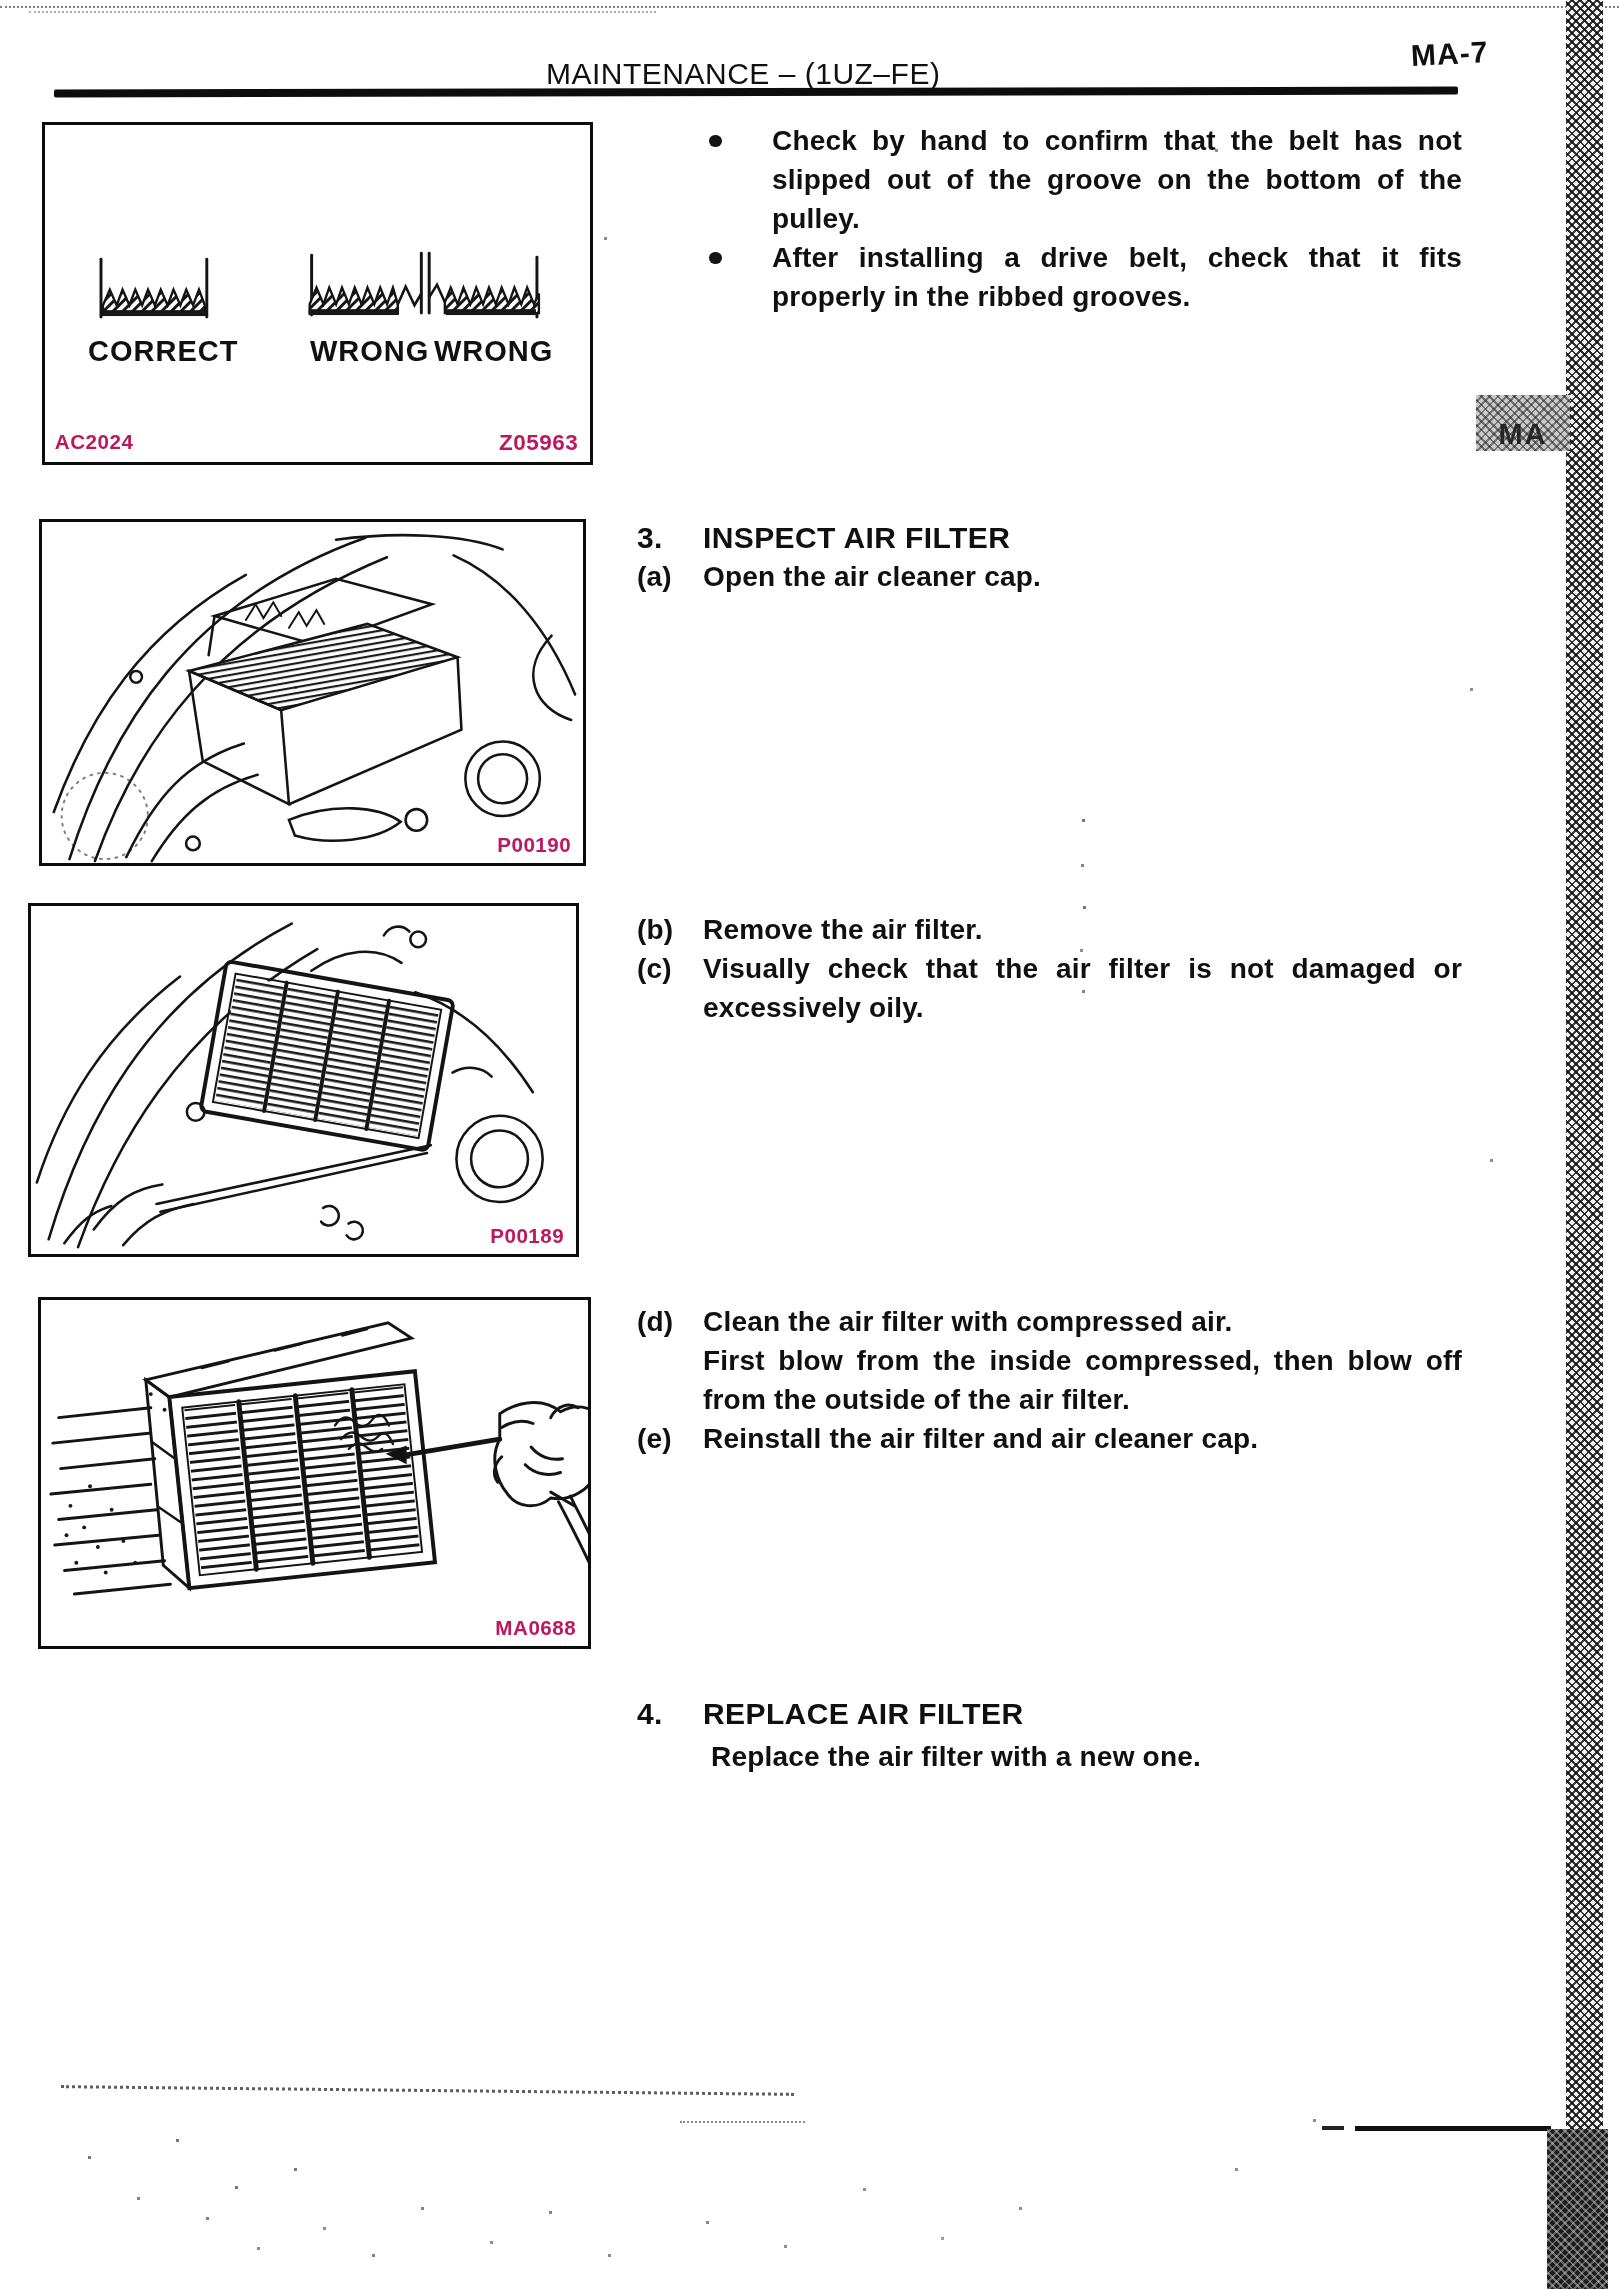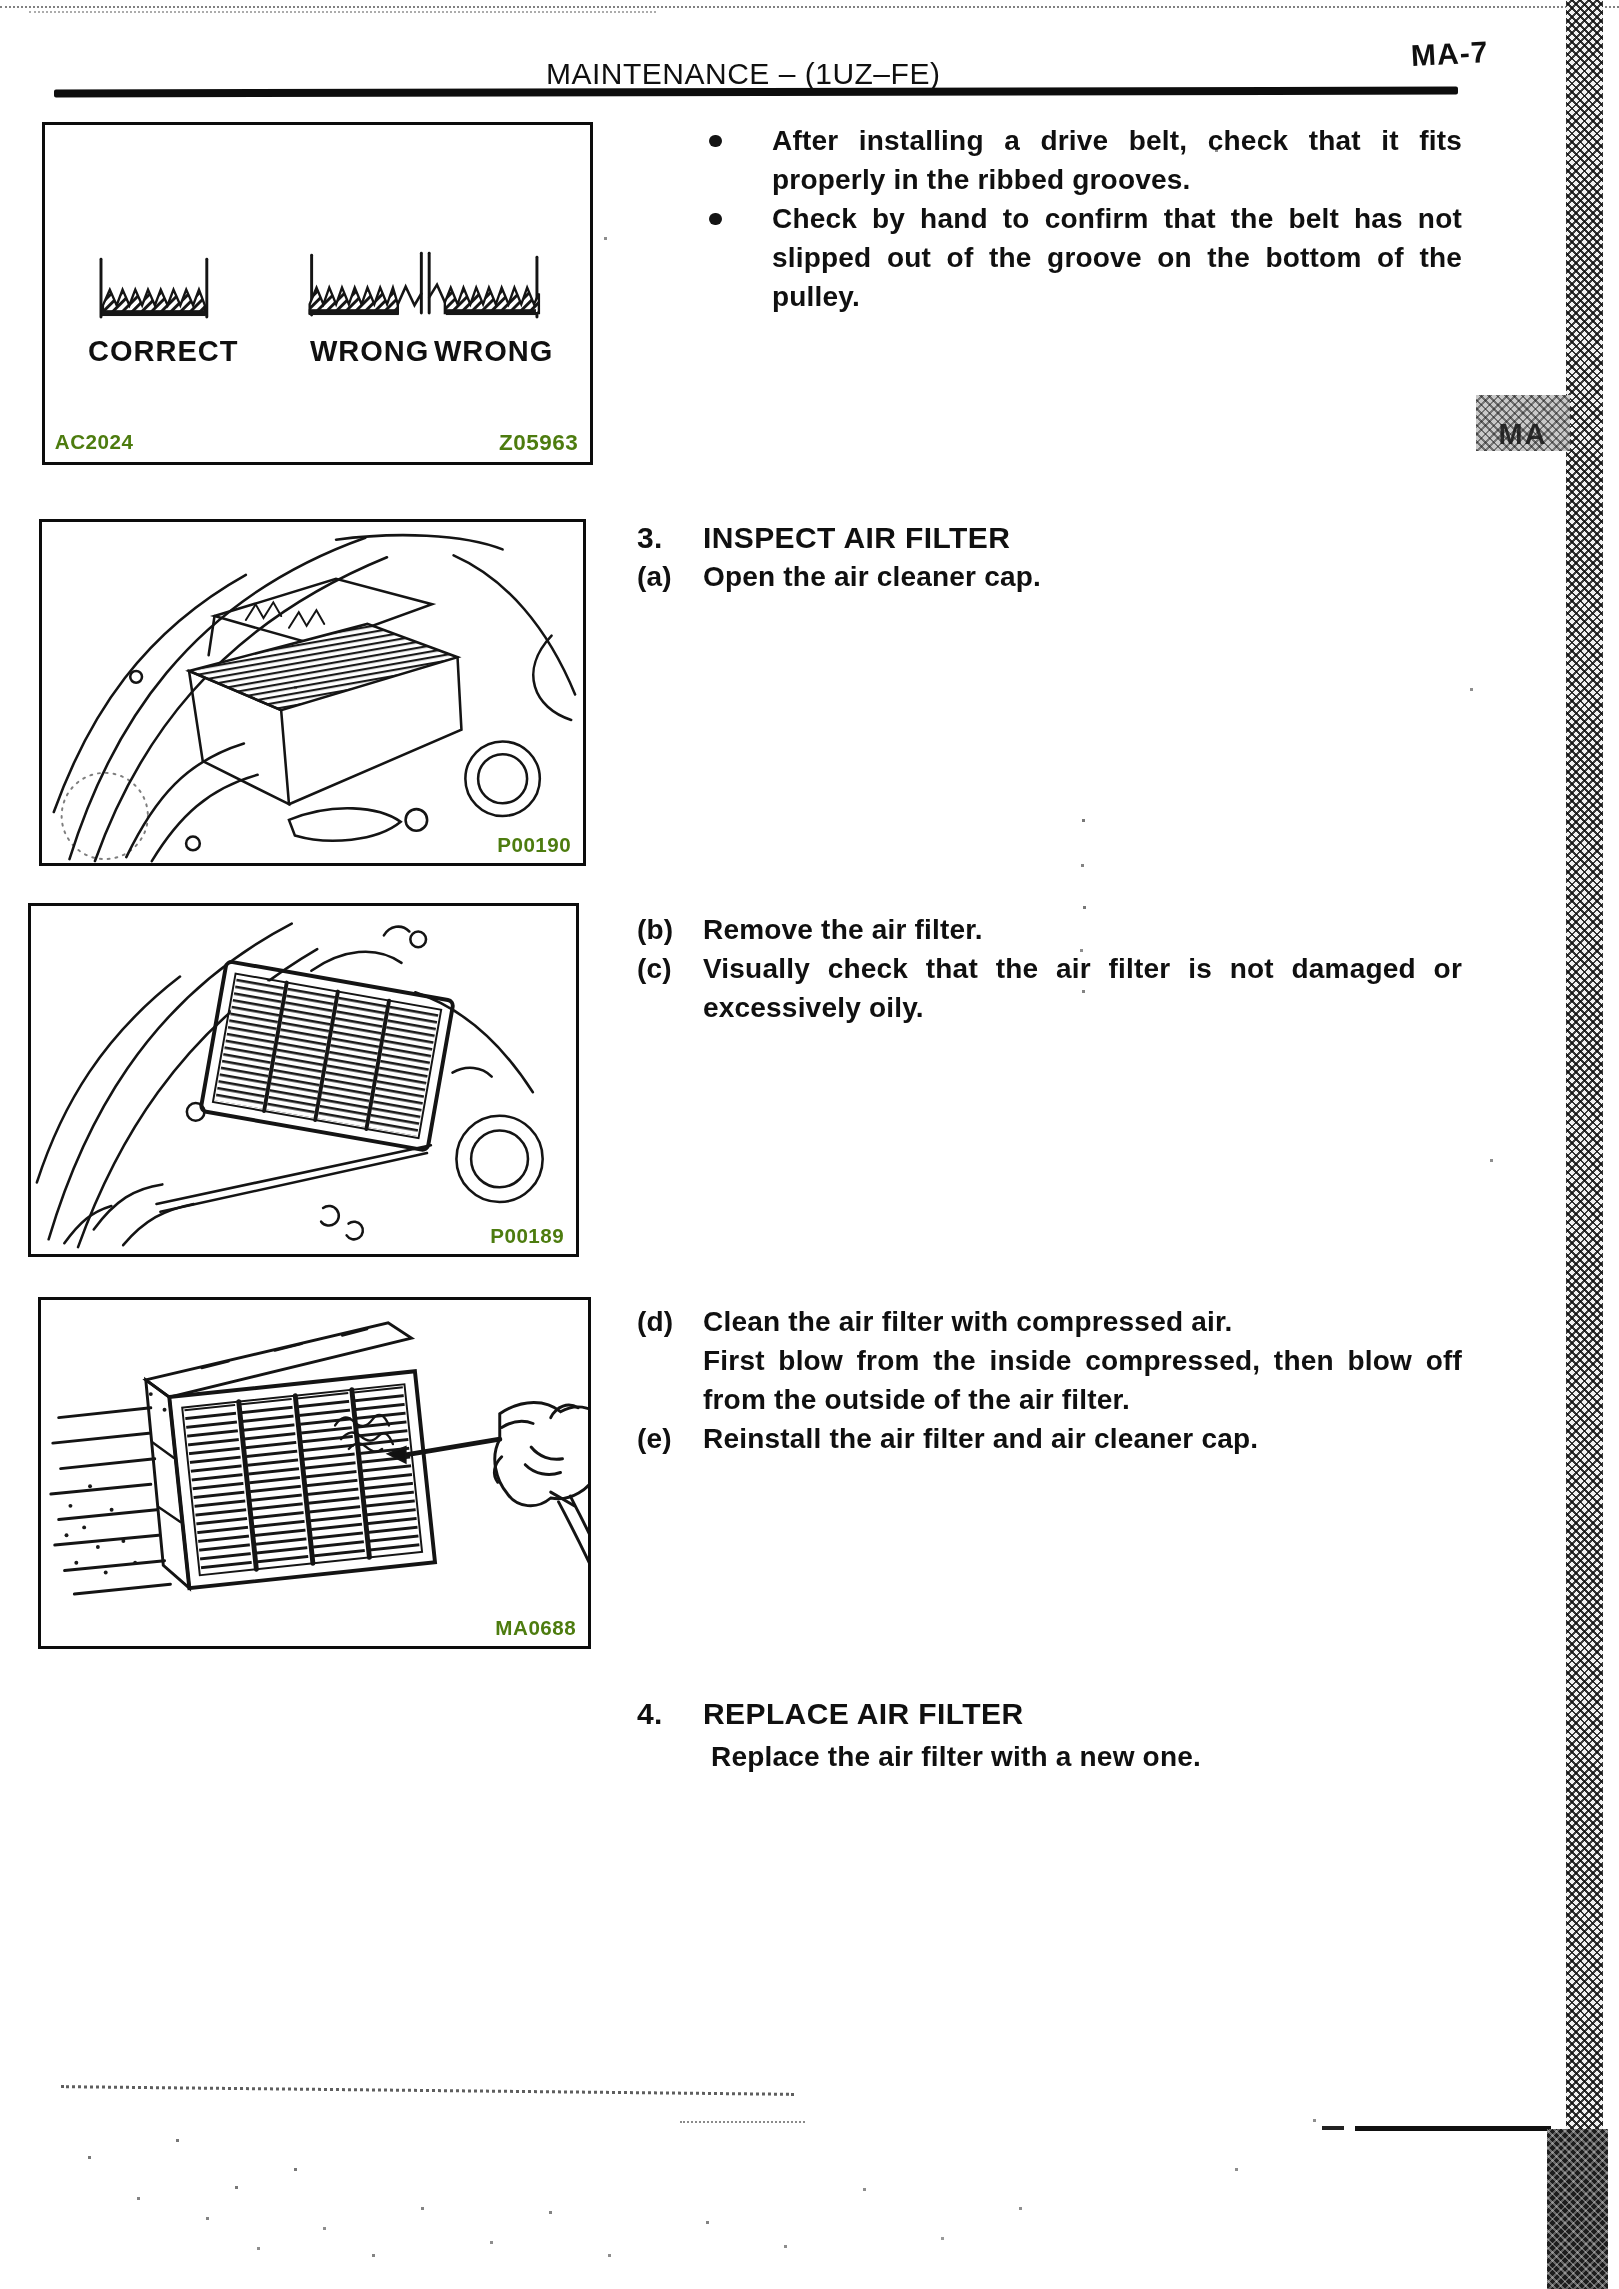--- a/index.html
+++ b/index.html
@@ -75,21 +75,21 @@
   #sec4-hdg{position:absolute;left:637px;top:1692px;width:825px;}
   #sec4-body{position:absolute;left:703px;top:1737px;width:760px;margin-left:8px;}
 
   
   .fig{position:absolute;border:3.9px solid #0c0c0c;background:#fff;}
   #fig1{left:42px;top:122px;width:545px;height:337px;}
   #fig2{left:39px;top:519px;width:541px;height:341px;}
   #fig3{left:28px;top:903px;width:545px;height:348px;}
   #fig4{left:38px;top:1297px;width:547px;height:346px;}
   .fig svg{position:absolute;left:0;top:0;}
-  .fig .code{position:absolute;font-weight:700;font-size:20.6px;letter-spacing:0.5px;color:#4d7c0f;}
+  .fig .code{position:absolute;font-weight:700;font-size:20.6px;letter-spacing:0.5px;color:#be185d;}
   .code-bl{left:9.8px;bottom:7.8px;font-size:23.5px;}
   .code-br{right:11.8px;bottom:5.9px;}
   .belt-label{position:absolute;top:210px;font-size:29px;font-weight:700;letter-spacing:1px;}
   #lbl-correct{left:43px;} #lbl-wrong1{left:265px;} #lbl-wrong2{left:389px;}
 </style>
 </head>
 <body>
 
 <div class="page">
 
@@ -138,25 +138,25 @@
     <div class="belt-label" id="lbl-correct">CORRECT</div>
     <div class="belt-label" id="lbl-wrong1">WRONG</div>
     <div class="belt-label" id="lbl-wrong2">WRONG</div>
     <div class="code code-bl">AC2024</div>
     <div class="code code-br" style="font-size:22.5px;">Z05963</div>
   </div>
 
   <div class="bullets body-txt">
     <div class="b-row just">
       <span class="dot"></span>
-      <span>After installing a drive belt, check that it fits properly in the ribbed grooves.</span>
+      <span>Check by hand to confirm that the belt has not slipped out of the groove on the bottom of the pulley.</span>
     </div>
     <div class="b-row just">
       <span class="dot"></span>
-      <span>Check by hand to confirm that the belt has not slipped out of the groove on the bottom of the pulley.</span>
+      <span>After installing a drive belt, check that it fits properly in the ribbed grooves.</span>
     </div>
   </div>
 
   <div id="sec3-hdg" class="hdg hang">
     <span class="lbl">3.</span>
     <span>INSPECT AIR FILTER</span>
   </div>
   <div id="step-a" class="body-txt hang">
     <span class="lbl">(a)</span>
     <span>Open the air cleaner cap.</span>

